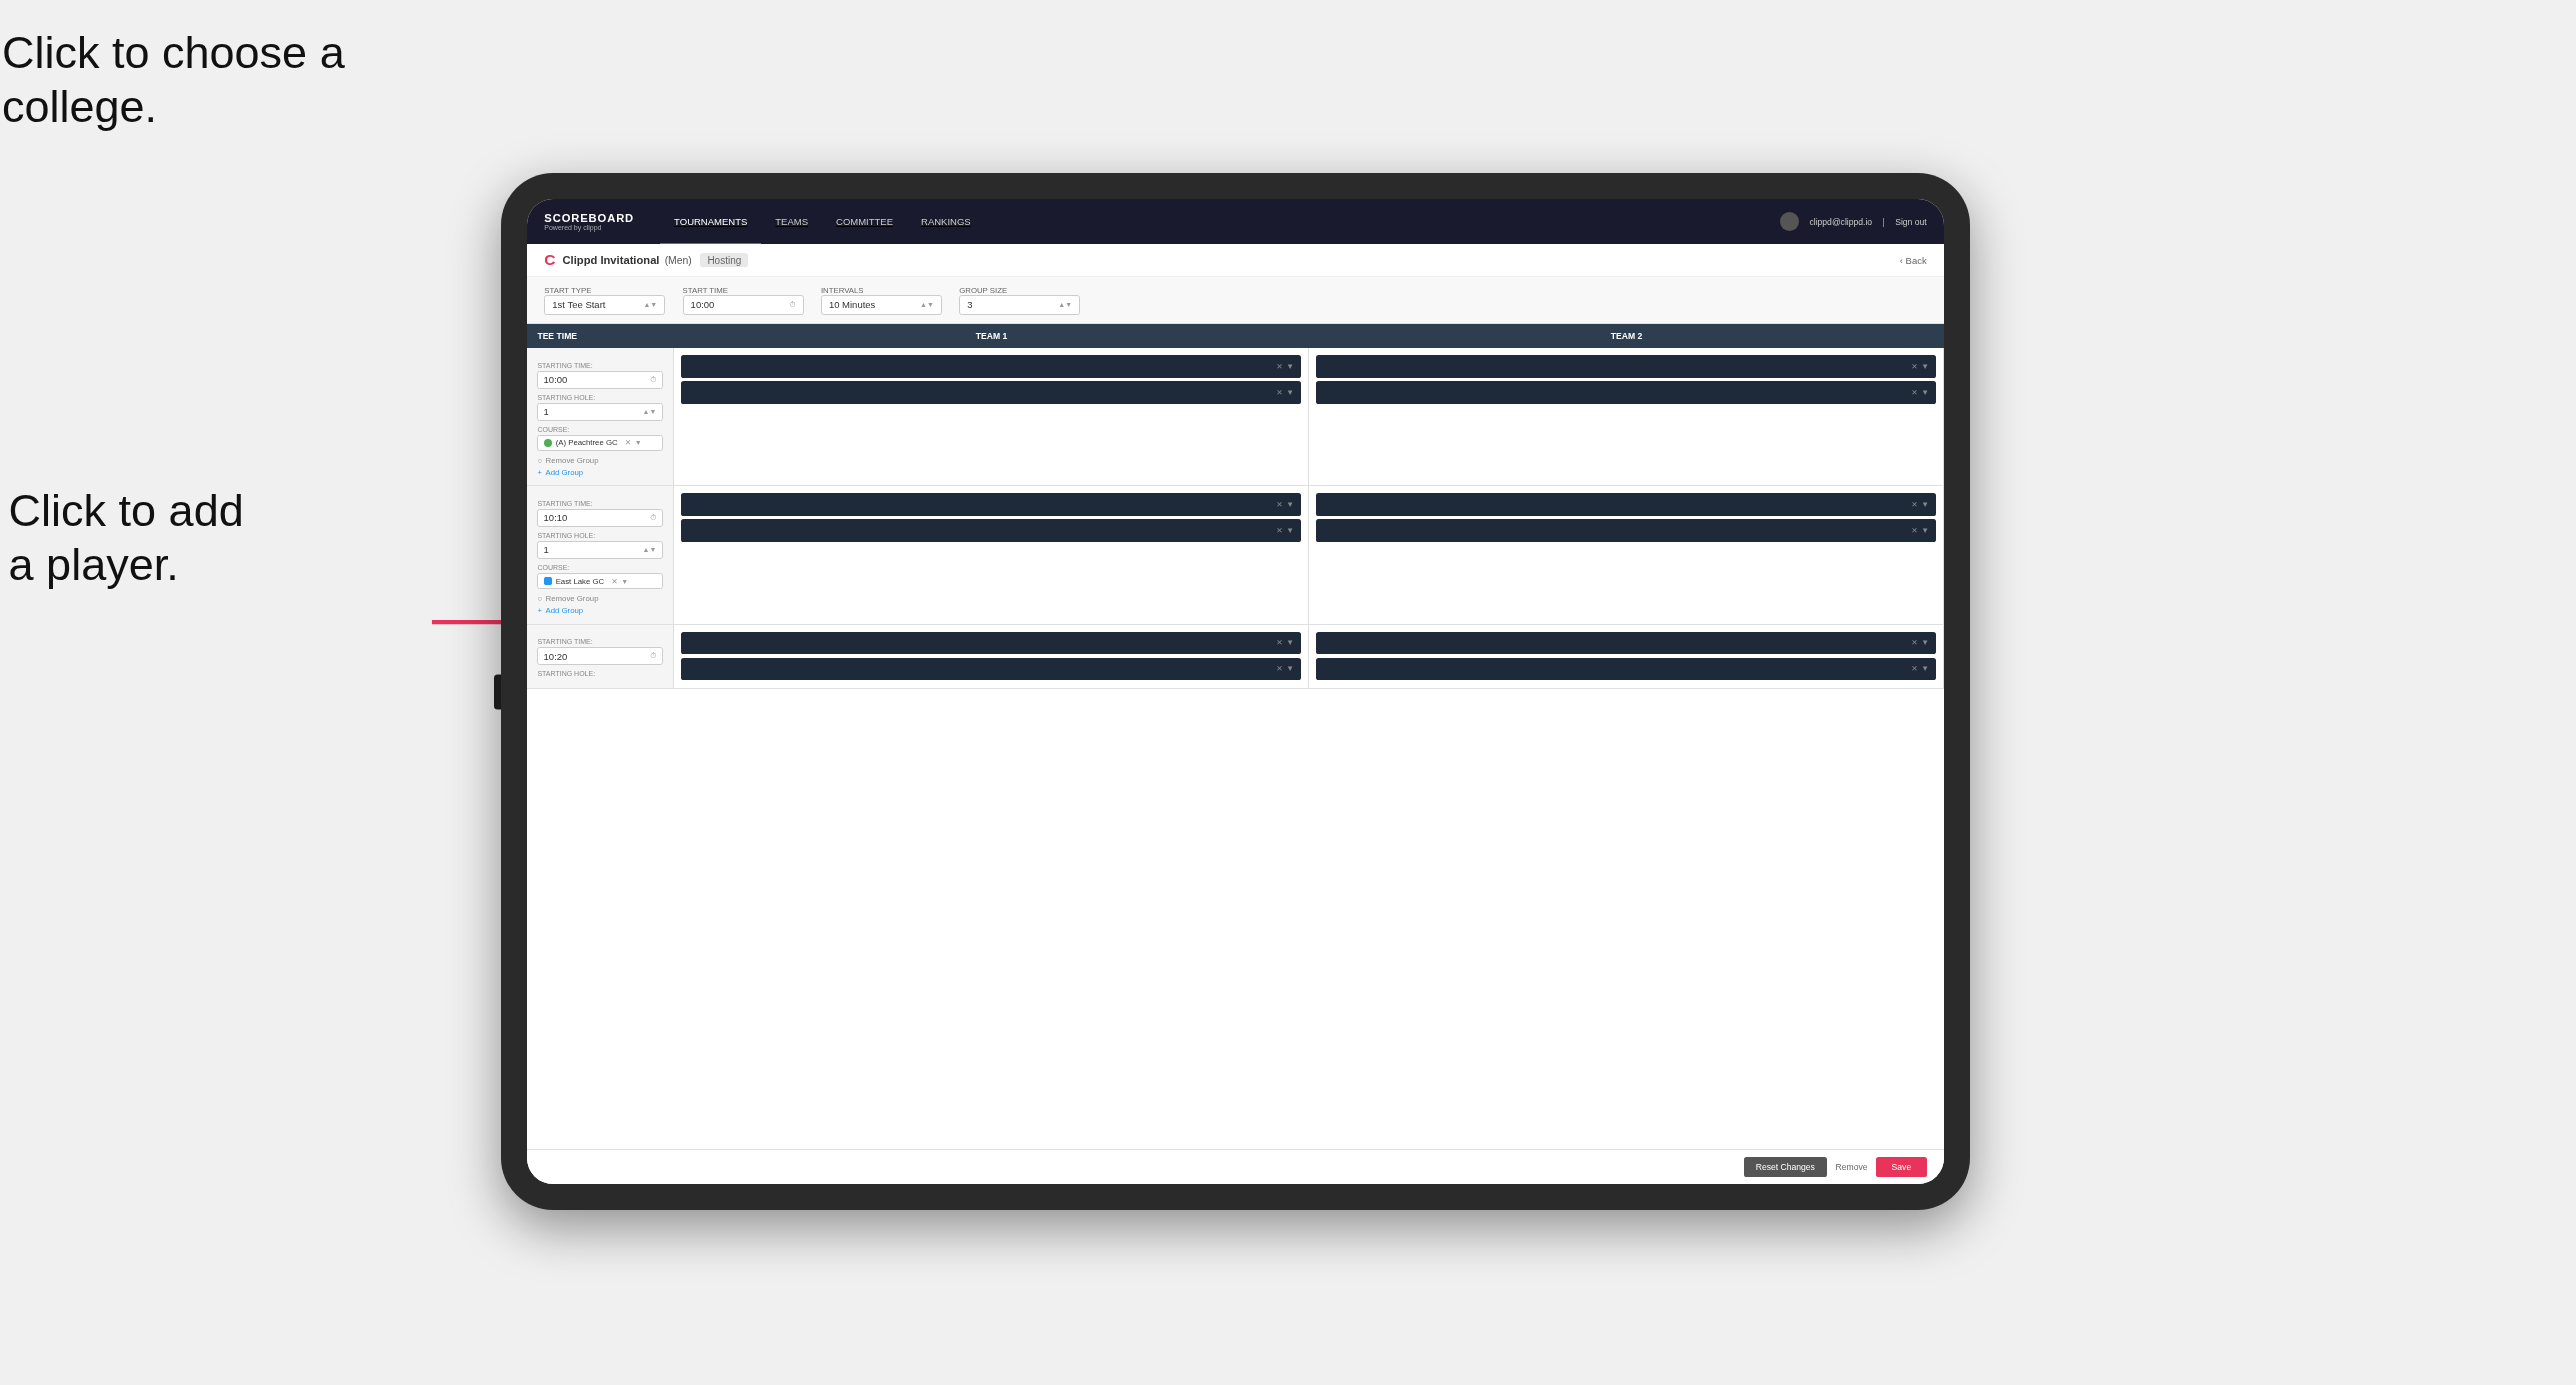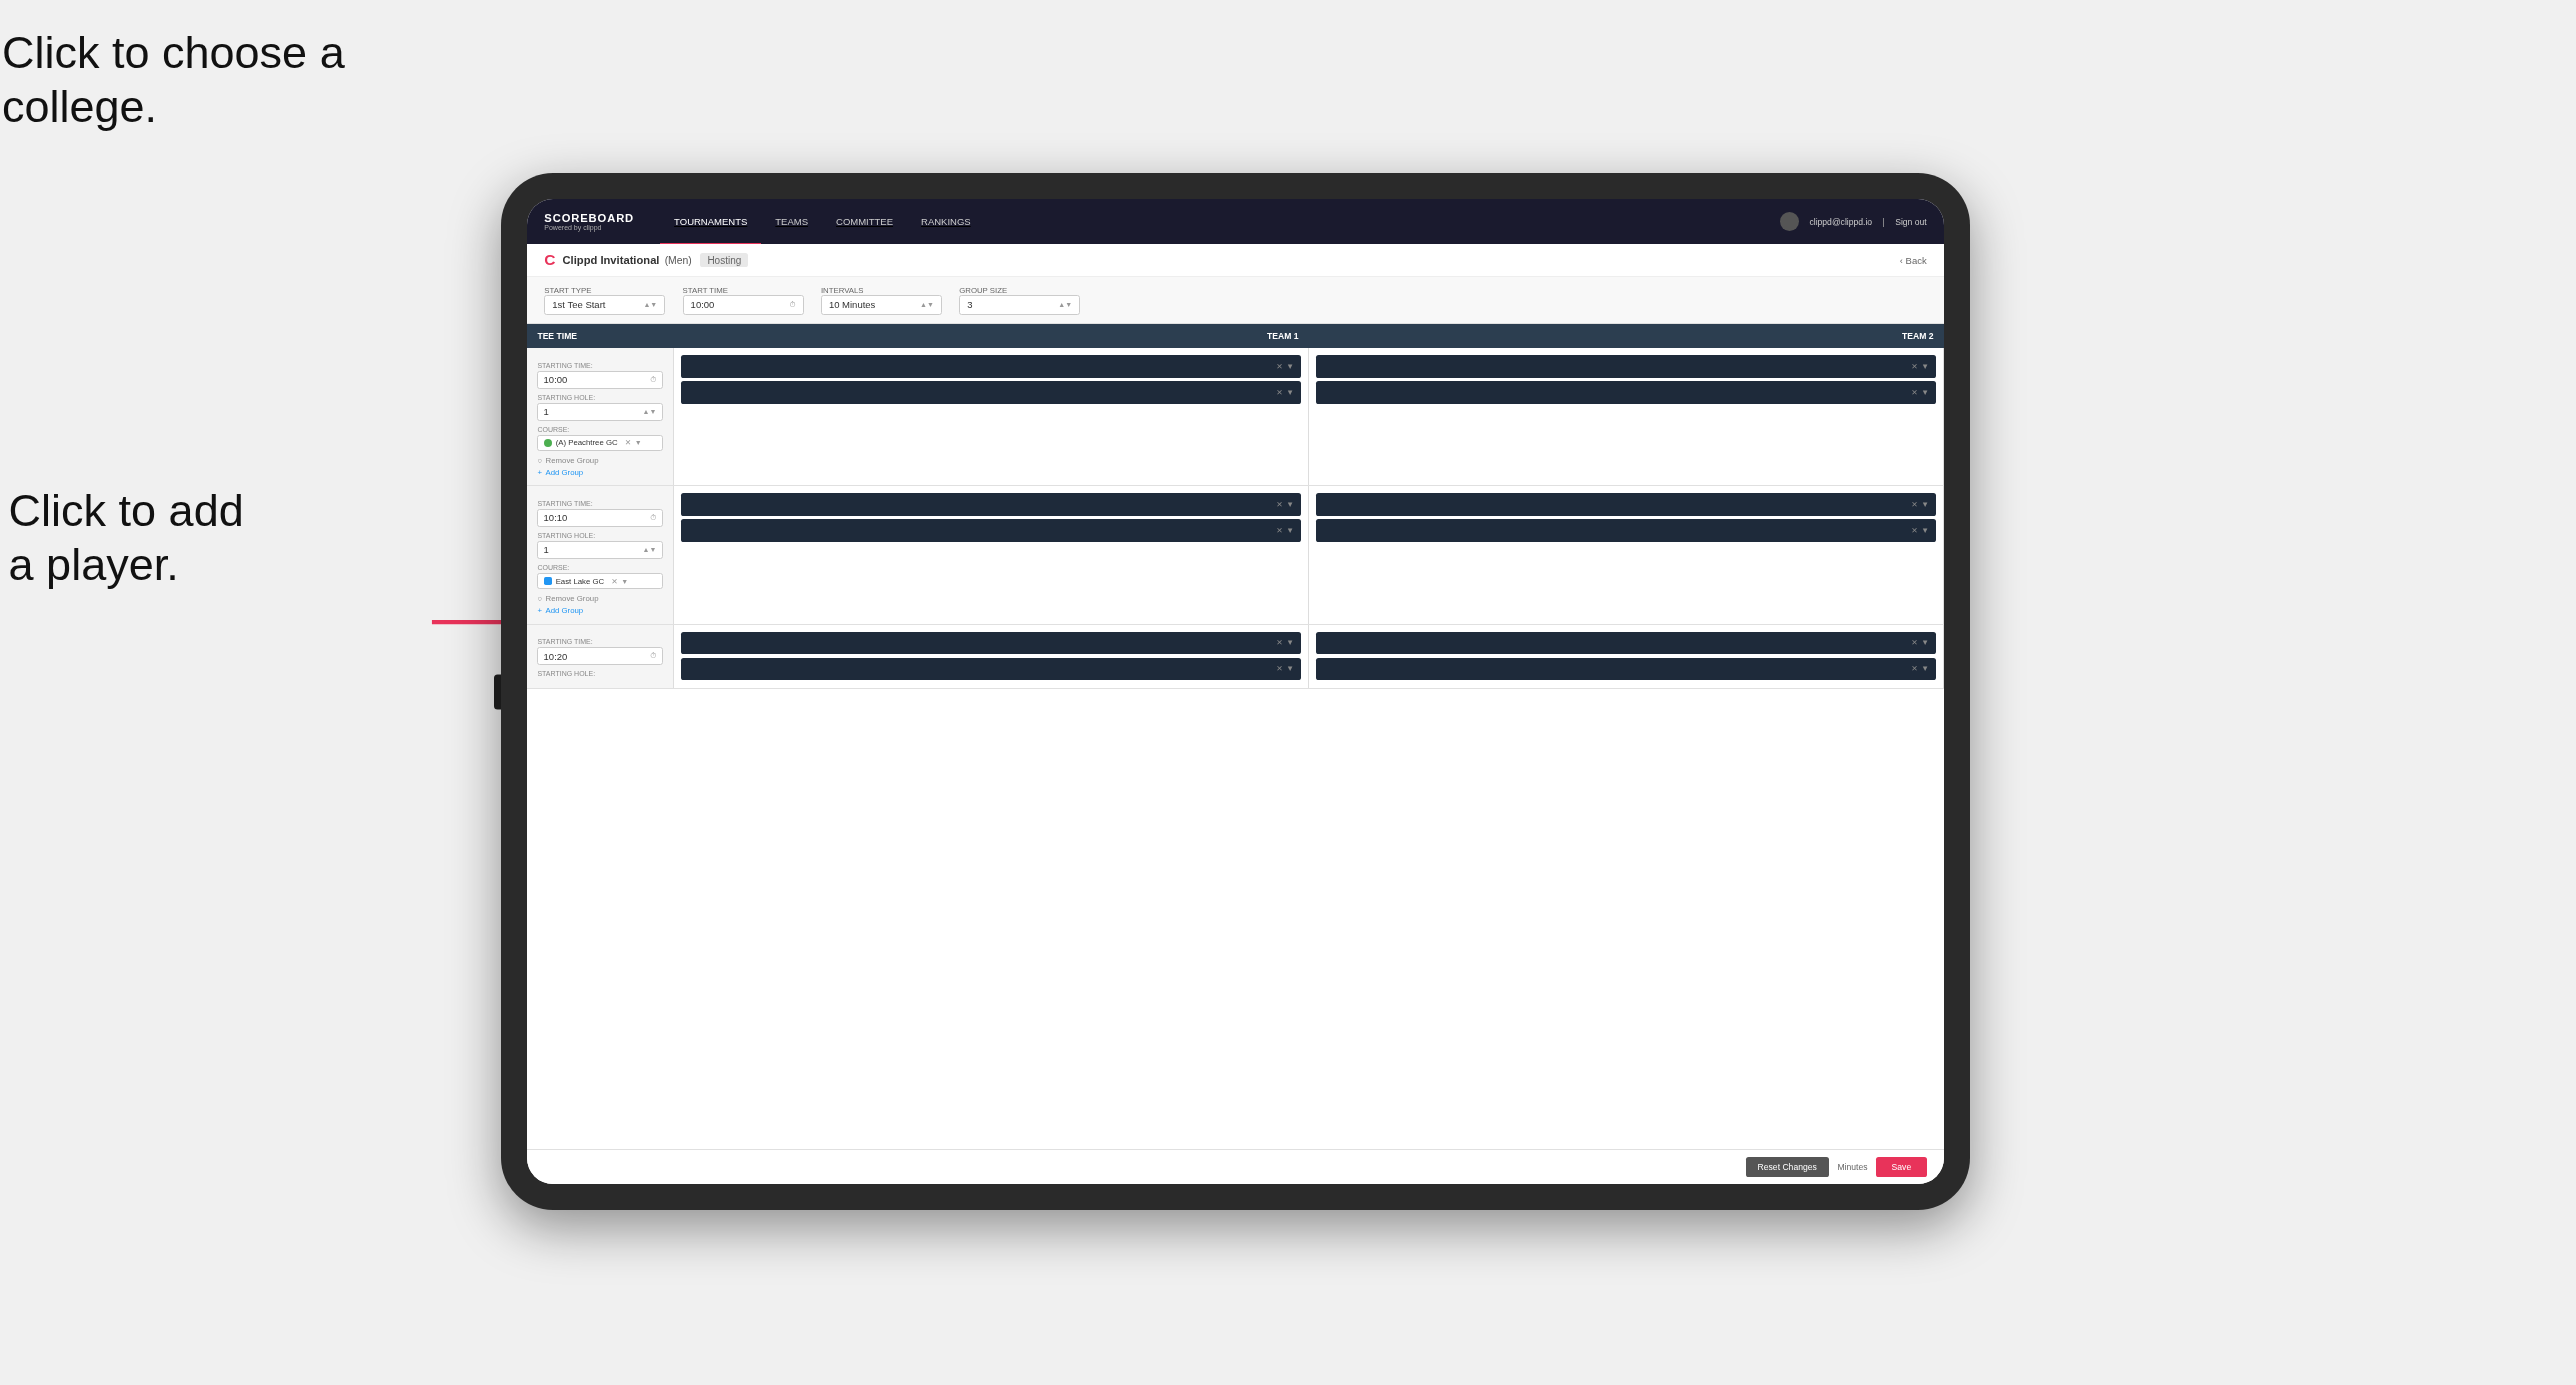--- a/index.html
+++ b/index.html
@@ -226,21 +226,21 @@
       grid-template-columns: 147px 1fr 1fr;
       background: #2c3e50;
       flex-shrink: 0;
     }
 
     .th-cell {
       color: #fff;
       font-size: 8.6px;
       font-weight: bold;
       padding: 7px 10.4px;
-      text-align: right;
+      text-align: center;
       text-transform: uppercase;
     }
 
     .th-cell:first-child {
       text-align: left;
     }
 
     
     .tee-section {
       display: grid;
@@ -667,19 +667,19 @@
               <span class="player-action">▼</span>
             </div>
           </div>
         </div>
       </div>
 
     </div>
 
     <div class="footer-bar">
       <button class="btn-reset">Reset Changes</button>
-      <button class="btn-cancel">Minutes</button>
+      <button class="btn-cancel">Remove</button>
       <button class="btn-save">Save</button>
     </div>
 
   </div>
 </div>
 
 
 </body></html>

